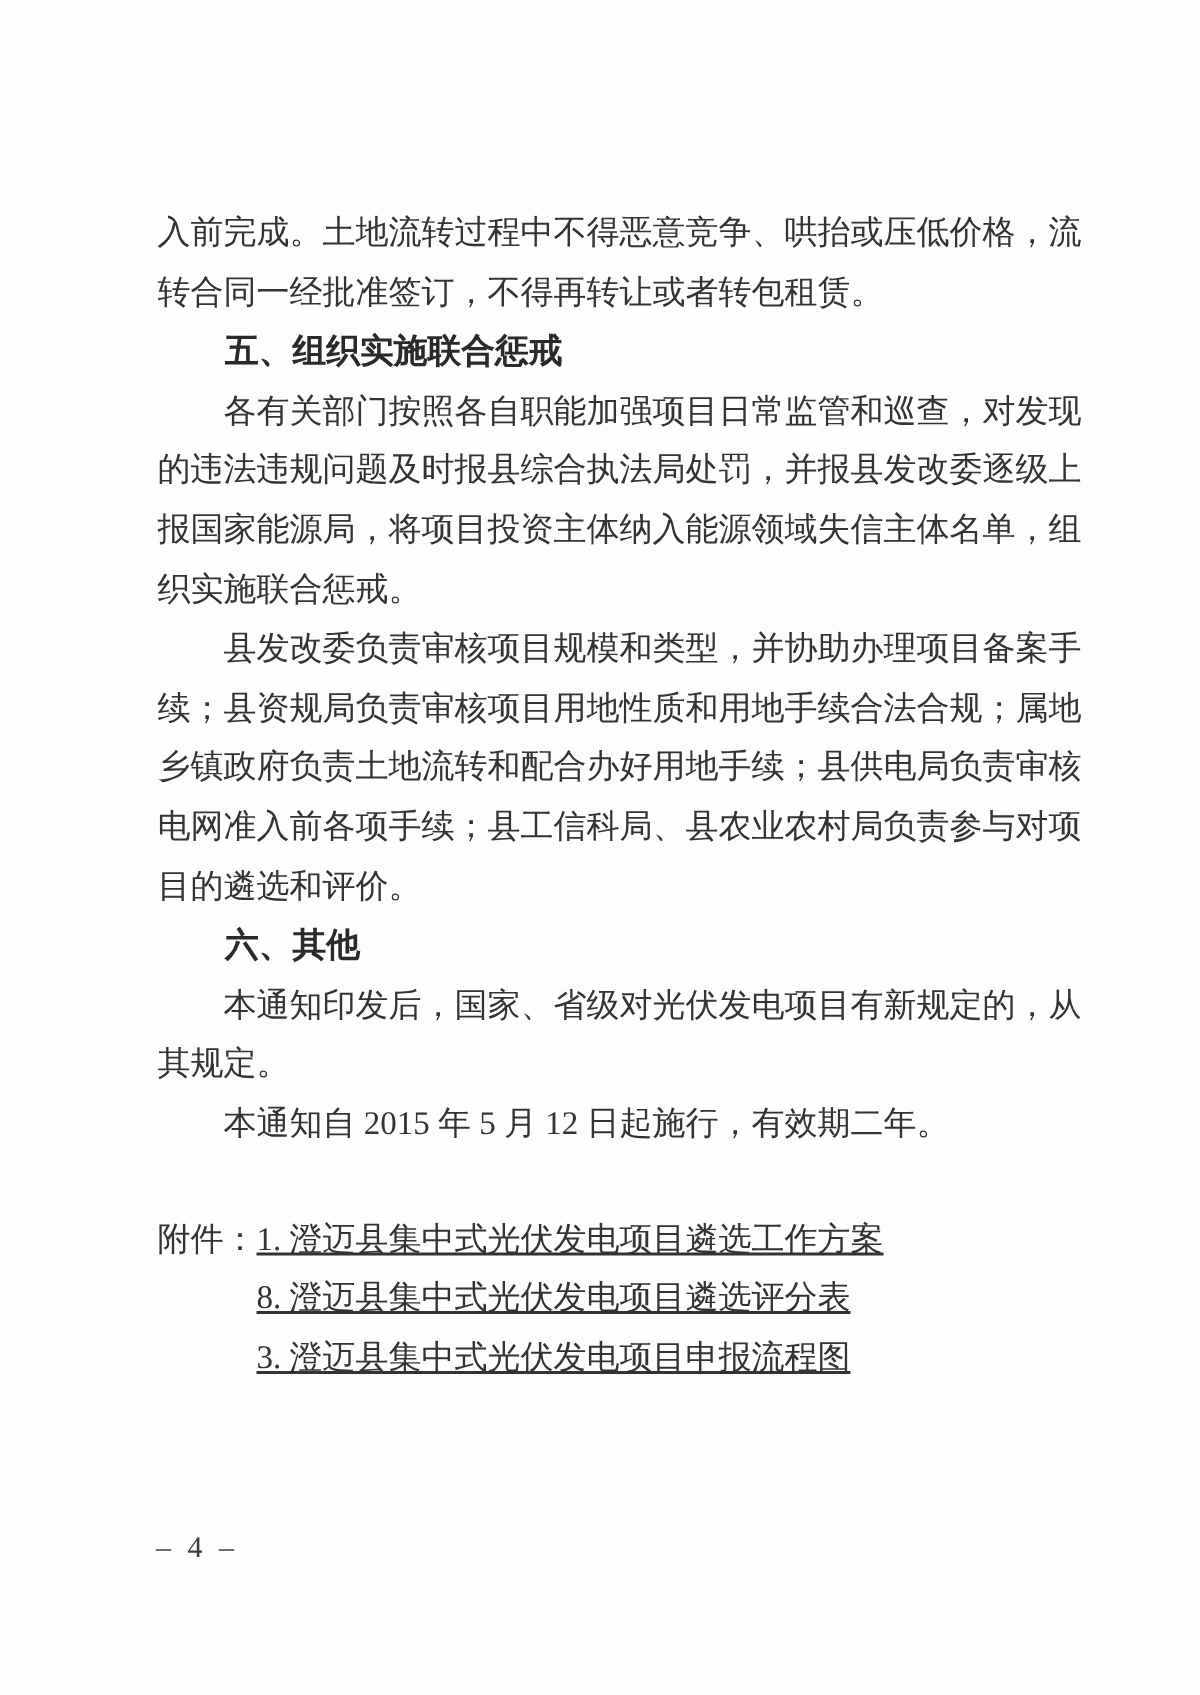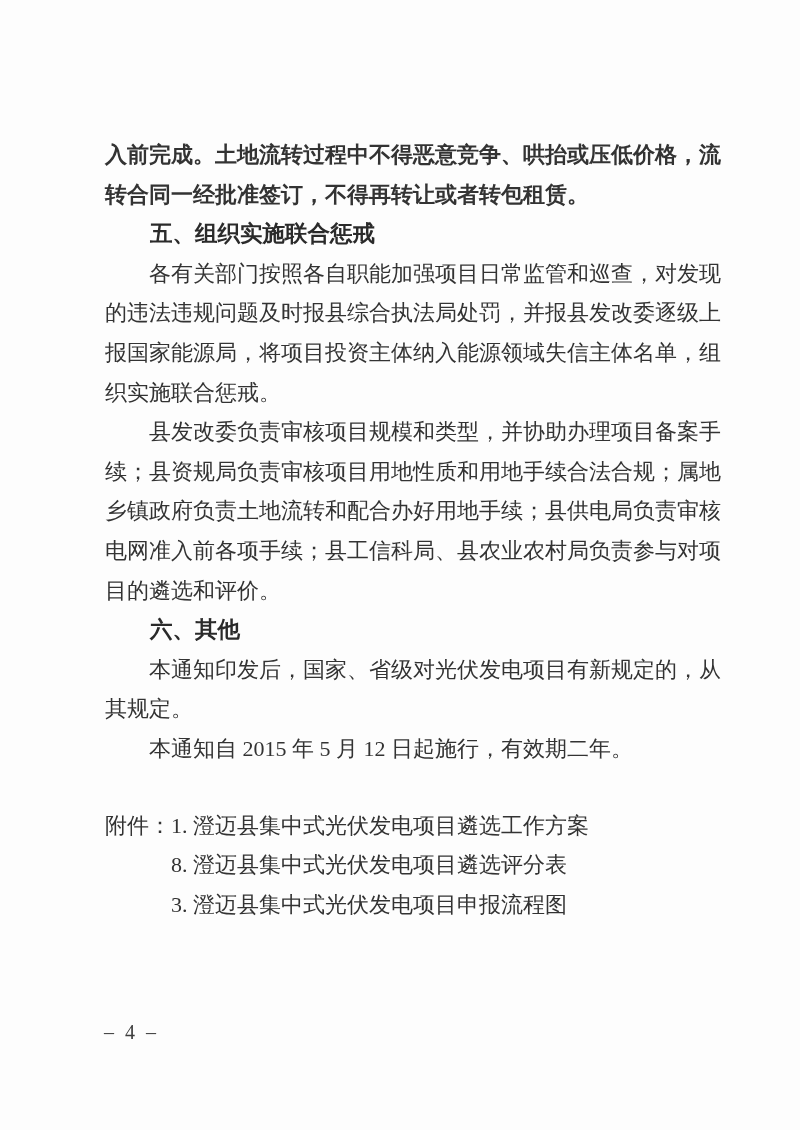--- a/index.html
+++ b/index.html
@@ -26,21 +26,20 @@
   }
   .para {
     margin: 0;
     line-height: 39.6px;
     text-align: justify;
     text-indent: 2em;
     color: #333333;
   }
   .para.no-indent {
     text-indent: 0;
-    font-weight: bold;
   }
   .heading {
     margin: 0;
     line-height: 39.6px;
     text-indent: 2em;
     font-family: "Liberation Sans", "DejaVu Sans", sans-serif;
     font-weight: bold;
     font-size: 22.5px;
     color: #2a2a2a;
   }
@@ -51,20 +50,21 @@
   }
   .att-label {
     flex: 0 0 auto;
     white-space: nowrap;
   }
   .att-items {
     flex: 1 1 auto;
   }
   .att-item {
     line-height: 39.6px;
+    text-decoration: underline;
   }
   .page-number {
     position: absolute;
     left: 104px;
     top: 1021px;
     font-size: 20px;
     letter-spacing: 3px;
     color: #3d3d3d;
     font-family: "Liberation Serif", "DejaVu Serif", serif;
   }

